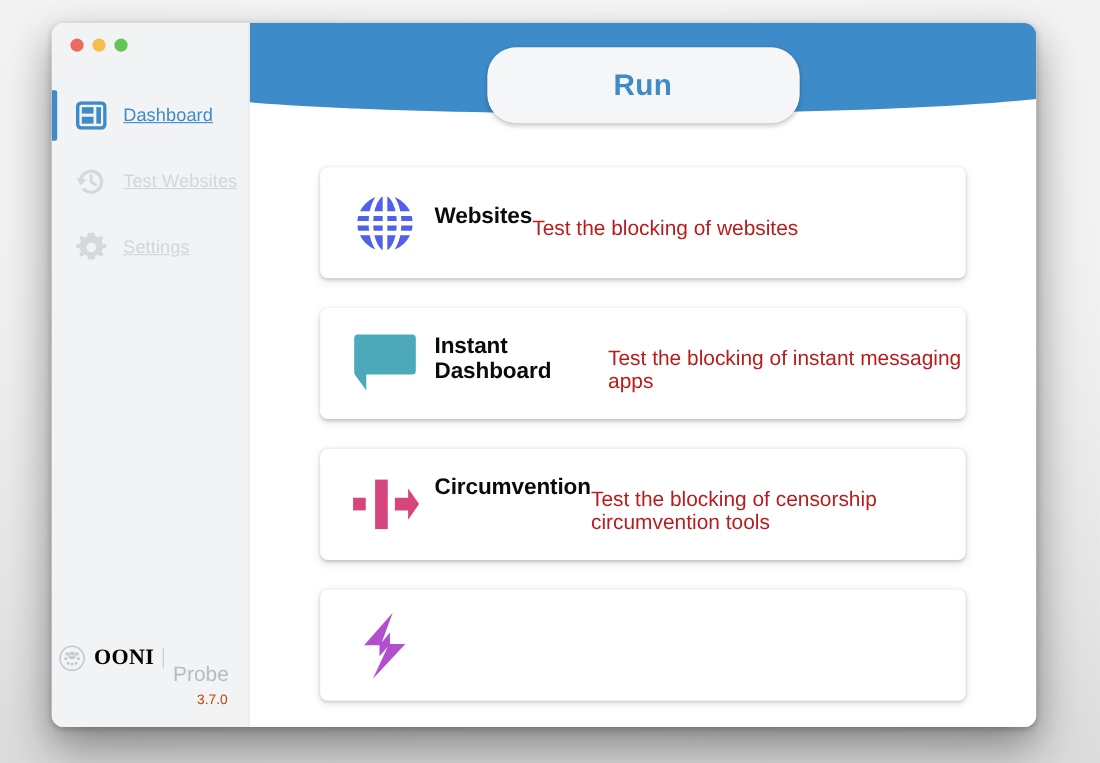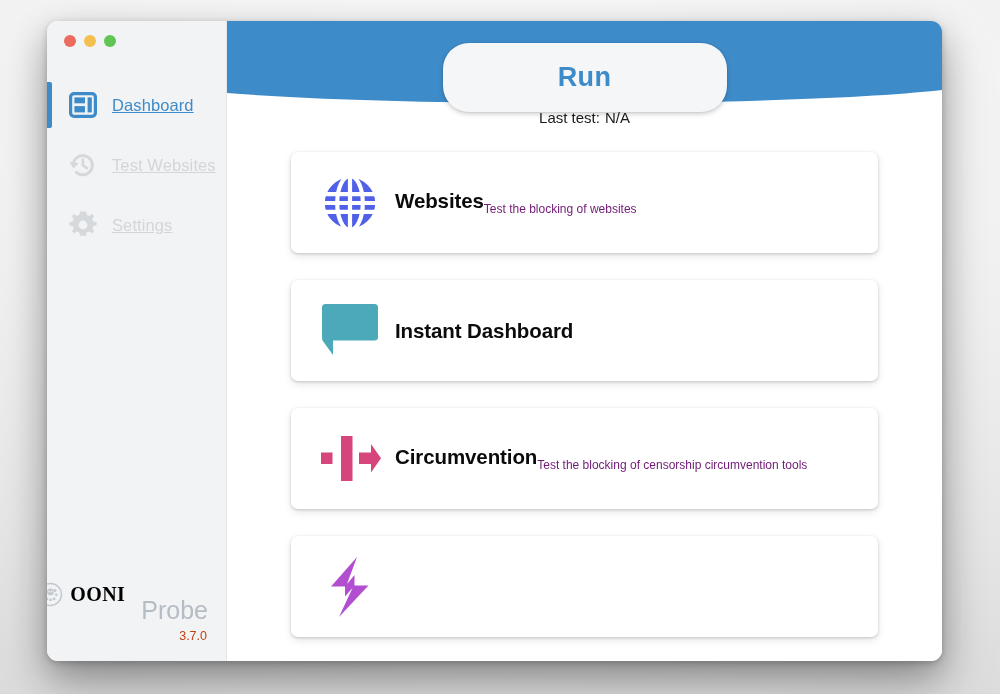--- a/index.html
+++ b/index.html
@@ -126,21 +126,21 @@
     color: #000000;
     letter-spacing: 0.4px;
   }
   .brand-sep {
     width: 1px;
     height: 19px;
     background: #c9ced4;
     margin: 0 1px;
   }
   .brand-probe {
-    font-size: 25px;
+    font-size: 19px;
     color: #b6bcc3;
     margin-top: 32px;
   }
   .brand-version {
     margin-top: 4px;
     font-size: 12.5px;
     color: #c2410c;
     padding-right: 1px;
   }
 
@@ -231,22 +231,22 @@
   }
   .card-title {
     font-size: 20.5px;
     font-weight: bold;
     color: #0b0b0b;
     letter-spacing: -0.1px;
     line-height: 1.15;
   }
   .card-desc {
     margin-top: 14px;
-    font-size: 12px;
-    color: #701a75;
+    font-size: 19px;
+    color: #b91c1c;
     line-height: 1.1;
   }
 </style>
 </head>
 <body>
 
 <div class="desktop">
 
   <div class="window">
 
@@ -330,23 +330,20 @@
     <div class="main">
 
       <svg class="header-curve" viewBox="0 0 716 92" preserveAspectRatio="none">
         <path d="M0,0 L716,0 L716,69 C560,86 170,86 0,72 Z" fill="#3e8bc9"></path>
       </svg>
 
       <div class="run-button">
         <span class="run-label">Run</span>
       </div>
 
-      <div class="last-test">
-        <span>Last test:</span><span class="lt-value">N/A</span>
-      </div>
 
       <div class="cards">
 
         <div class="card">
           <div class="card-icon">
             <svg width="58" height="58" viewBox="0 0 58 58">
               <circle cx="29" cy="29" r="27" fill="#5160e8"></circle>
               <g stroke="#ffffff" stroke-width="4.2" fill="none">
                 <line x1="4" y1="20.2" x2="54" y2="20.2"></line>
                 <line x1="2.2" y1="29" x2="55.8" y2="29"></line>
@@ -366,20 +363,21 @@
         <div class="card">
           <div class="card-icon">
             <svg width="62" height="58" viewBox="0 0 62 58">
               <path fill="#4ca9ba" d="
                 M3,5.5 Q3,2 6.5,2 L55.5,2 Q59,2 59,5.5 L59,35 Q59,38.5 55.5,38.5
                 L14,38.5 L14,53 L3.5,38.5 Q3,38 3,35 Z"></path>
             </svg>
           </div>
           <div class="card-text">
             <div class="card-title">Instant Dashboard</div>
+            <div class="card-desc">Test the blocking of instant messaging apps</div>
           </div>
         </div>
 
         <div class="card">
           <div class="card-icon">
             <svg width="62" height="58" viewBox="0 0 62 58">
               <rect x="2" y="22.5" width="11.5" height="11.5" fill="#d6457b"></rect>
               <rect x="22" y="6" width="11.5" height="45" fill="#d6457b"></rect>
               <path fill="#d6457b" d="M40,22.5 L52,22.5 L52,14 L62,28.2 L52,42.5 L52,34 L40,34 Z"></path>
             </svg>

